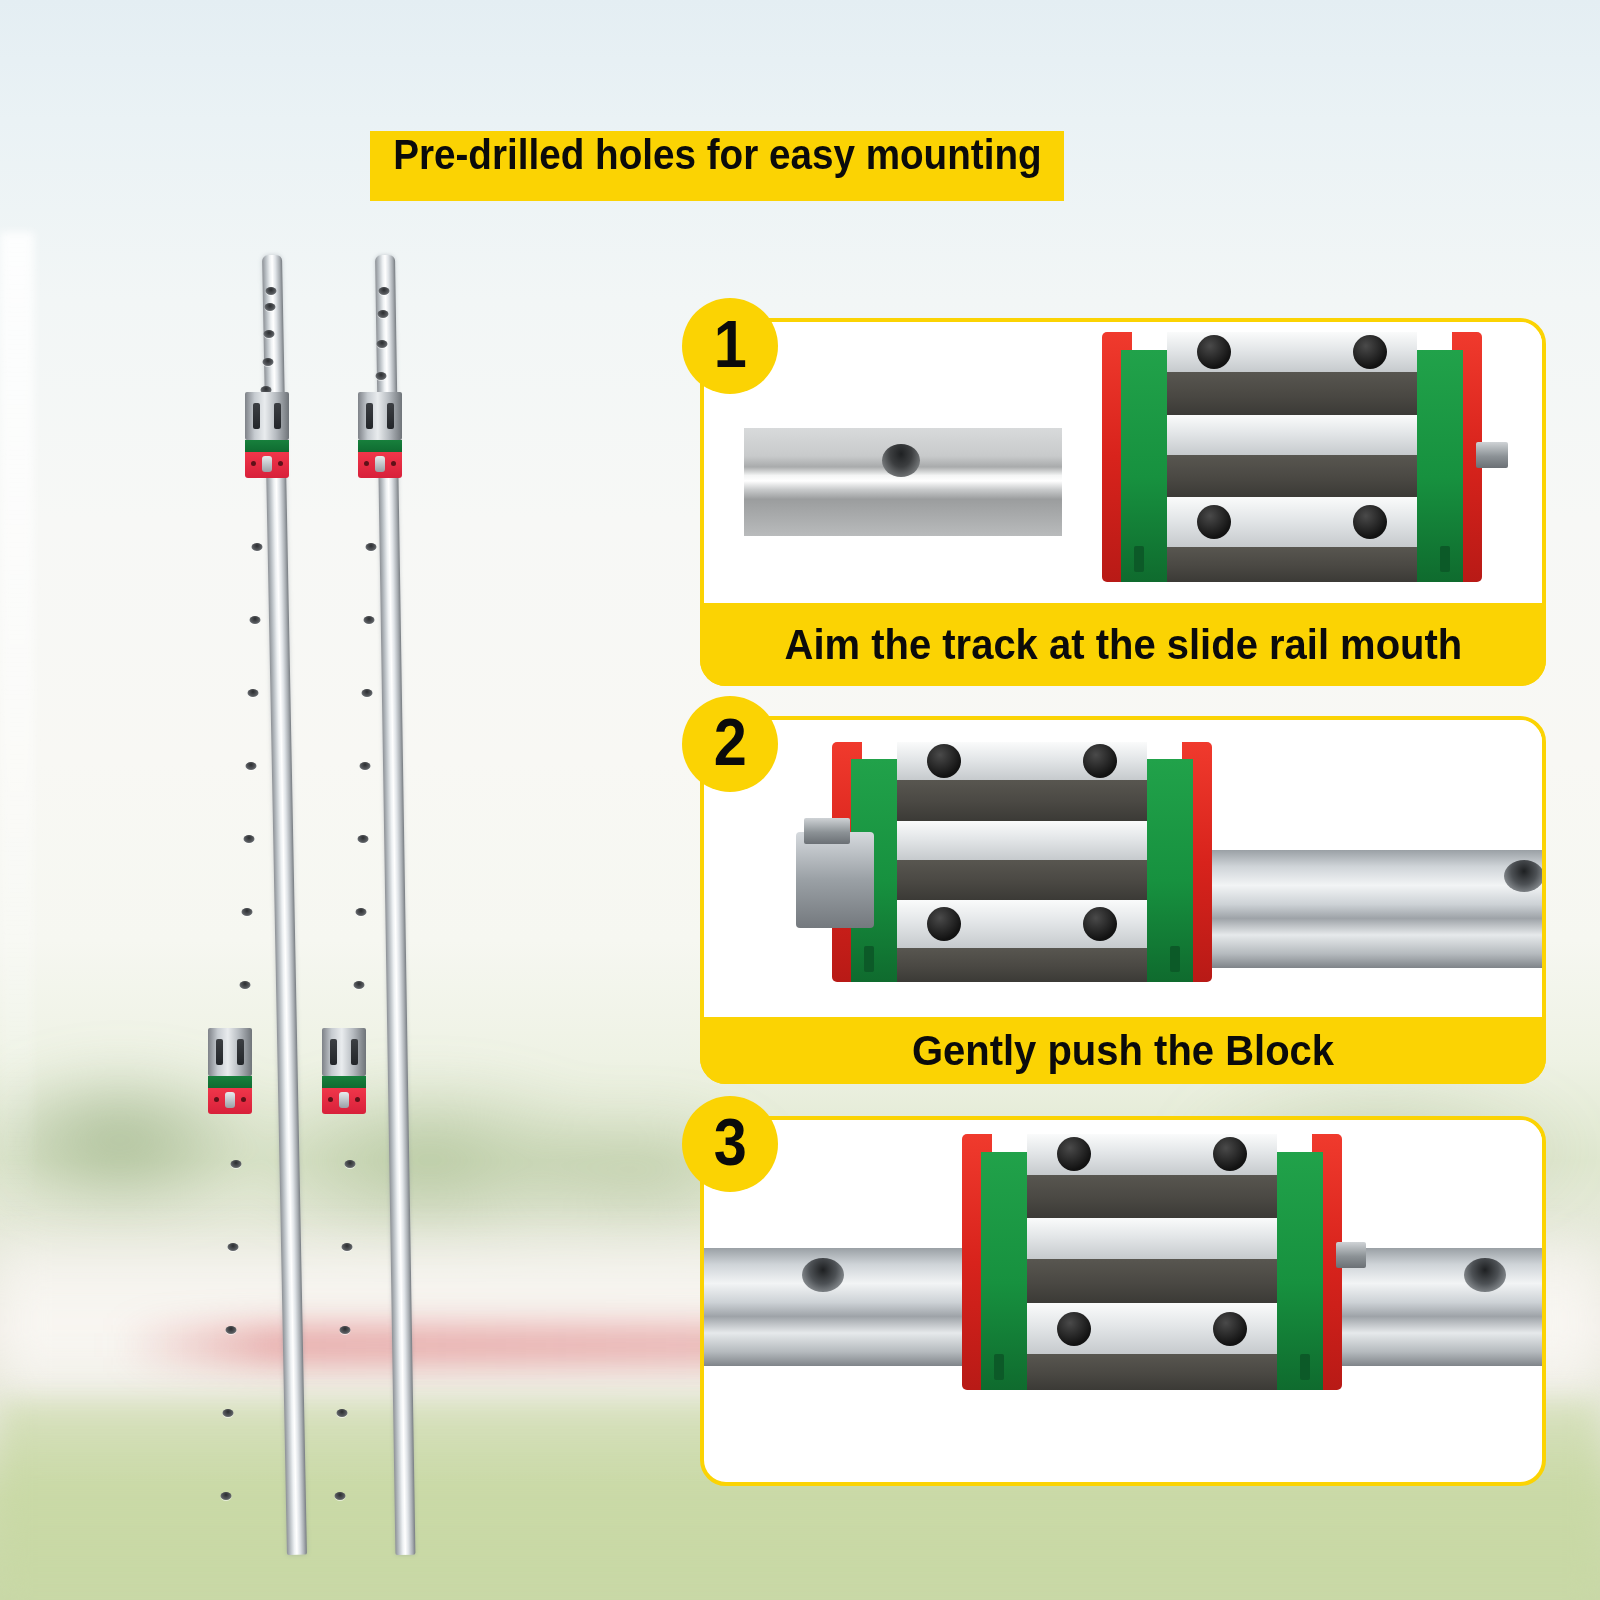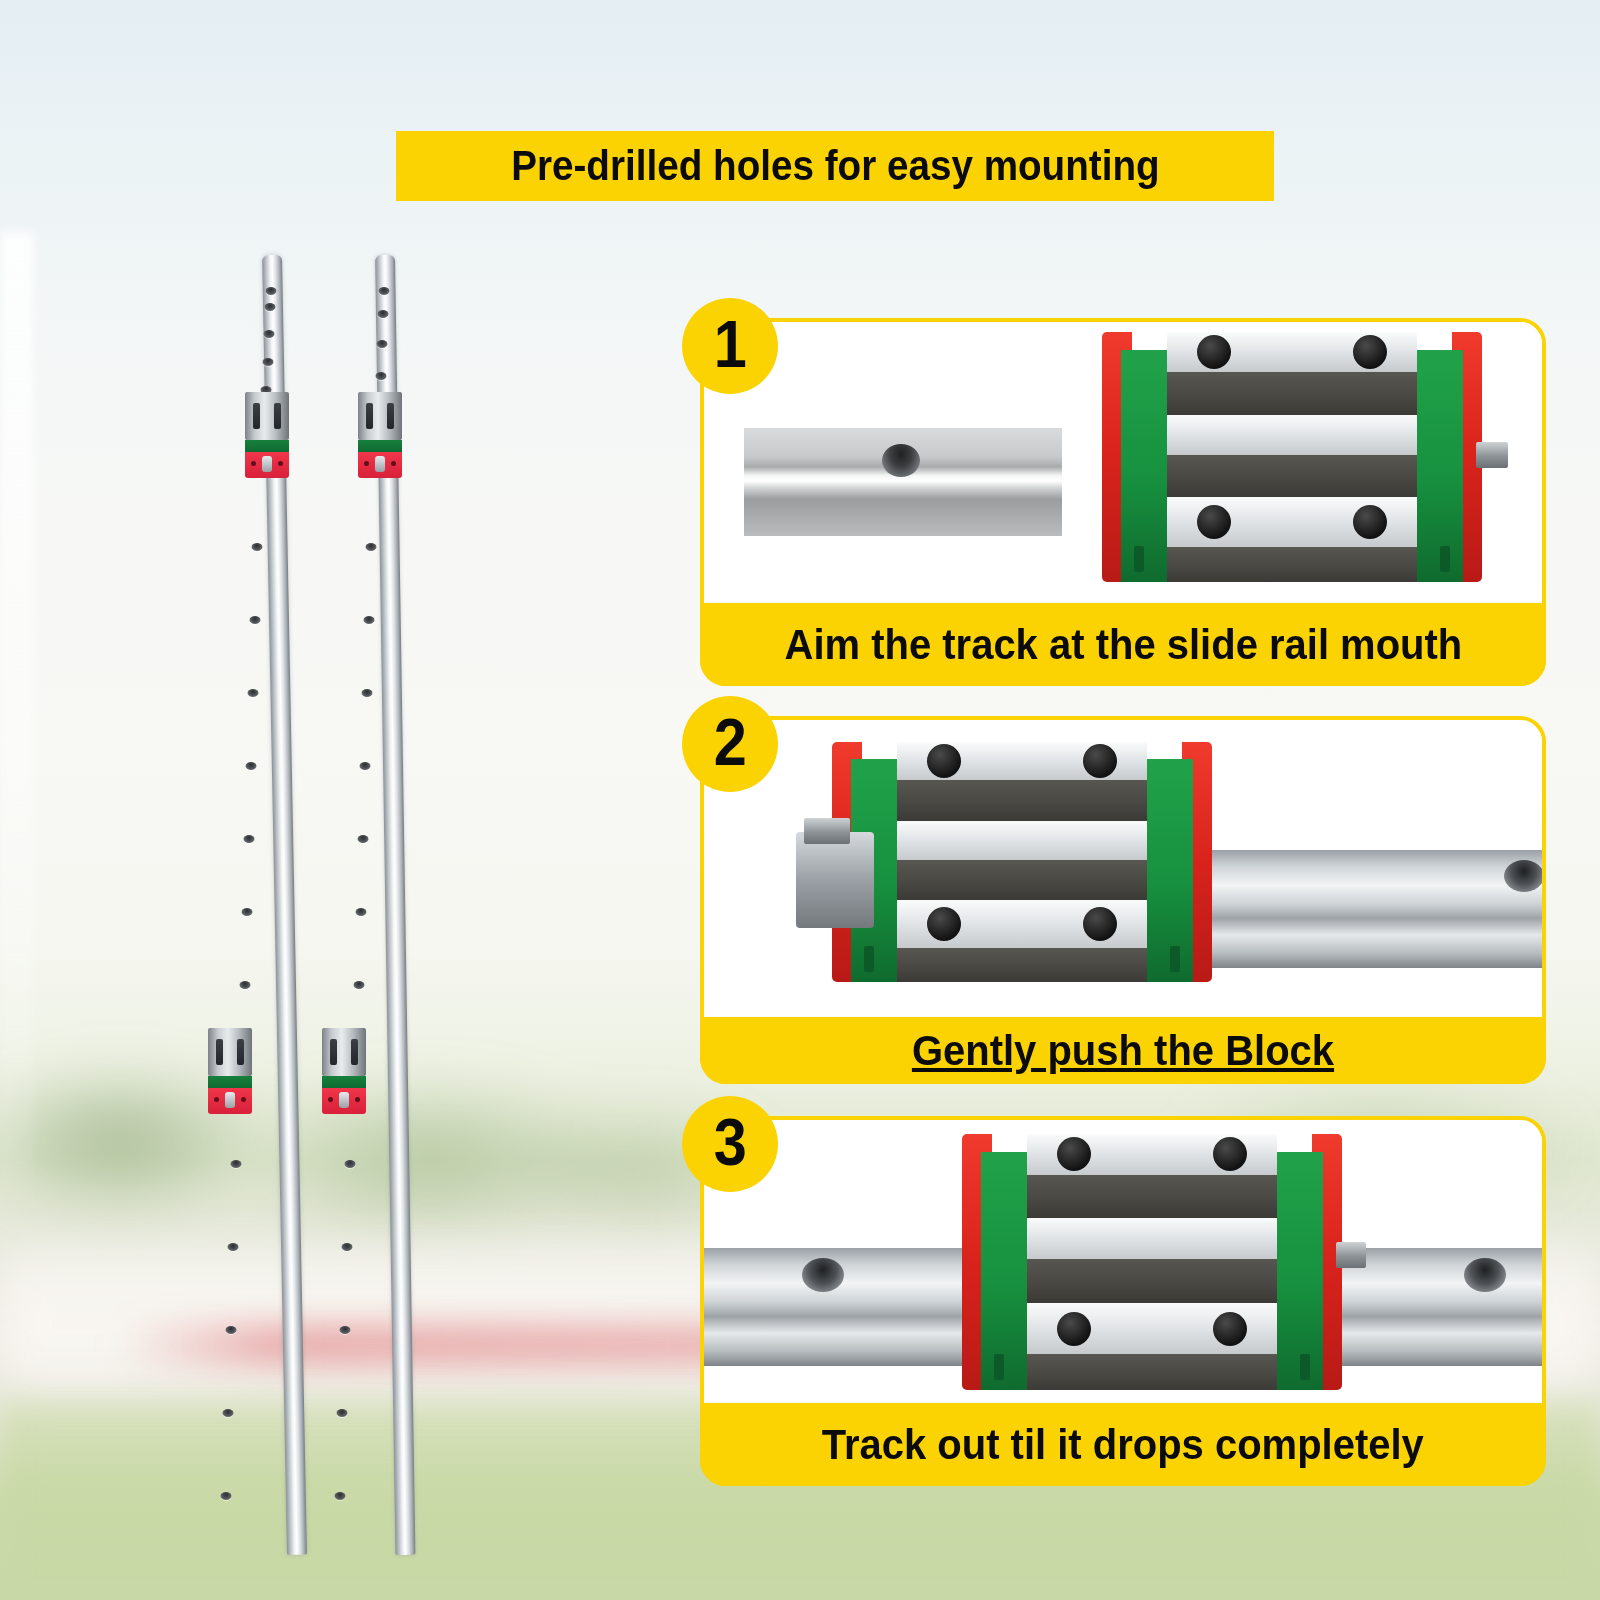--- a/index.html
+++ b/index.html
@@ -76,24 +76,24 @@
     line-height: 78px;
     font-weight: bold;
     letter-spacing: 1px;
     color: #0b0b0b;
     transform: scaleX(.86);
     padding-top: 38px;
     font-family: "Liberation Sans", sans-serif;
   }
   #subtitle-banner {
     position: absolute;
-    left: 396px; top: 131px;
-    width: 878px; height: 70px;
+    left: 370px; top: 131px;
+    width: 694px; height: 70px;
     background: #fbd303;
-    display: flex; align-items: center; justify-content: center;
+    display: flex; justify-content: center;
   }
   #subtitle-text {
     font-size: 42px; font-weight: bold; color: #0b0b0b;
     transform: scaleX(.92); white-space: nowrap;
   }
 
   
   .rail-group { position: absolute; }
   .rail-bar {
     position: absolute;
@@ -400,21 +400,21 @@
           </div>
           <div class="blk-dark" style="flex:1 1 auto;"></div>
         </div>
         <div class="blk-foot" style="left:8.5%;"></div>
         <div class="blk-foot" style="right:8.5%;"></div>
       </div>
     </div>
     <div class="step-badge" style="left:-22px; top:-24px; width:96px; height:96px; font-size:66px;">
       <span>2</span>
     </div>
-    <div class="step-caption" style="height:67px; font-size:43px;text-decoration:underline;">
+    <div class="step-caption" style="height:67px; font-size:43px;">
       <span>Gently push the Block</span>
     </div>
   </div>
 
   <div class="step-panel" style="left:700px; top:1116px; width:846px; height:370px;">
     <div class="step-photo" style="height:287px;">
 
       <div class="panel-rail" style="left:0px; top:128px; width:846px; height:118px;"></div>
       <div class="panel-rail-hole" style="left:98px; top:138px; width:42px; height:34px;"></div>
       <div class="panel-rail-hole" style="left:760px; top:138px; width:42px; height:34px;"></div>
@@ -439,18 +439,15 @@
           <div class="blk-dark" style="flex:1 1 auto;"></div>
         </div>
         <div class="blk-nub" style="right:-24px; top:42%; width:30px; height:26px;"></div>
         <div class="blk-foot" style="left:8.5%;"></div>
         <div class="blk-foot" style="right:8.5%;"></div>
       </div>
     </div>
     <div class="step-badge" style="left:-22px; top:-24px; width:96px; height:96px; font-size:66px;">
       <span>3</span>
     </div>
-    <div class="step-caption" style="height:83px; font-size:43px;">
-      <span>Track out til it drops completely</span>
-    </div>
   </div>
 
 </div>
 
 </body></html>

